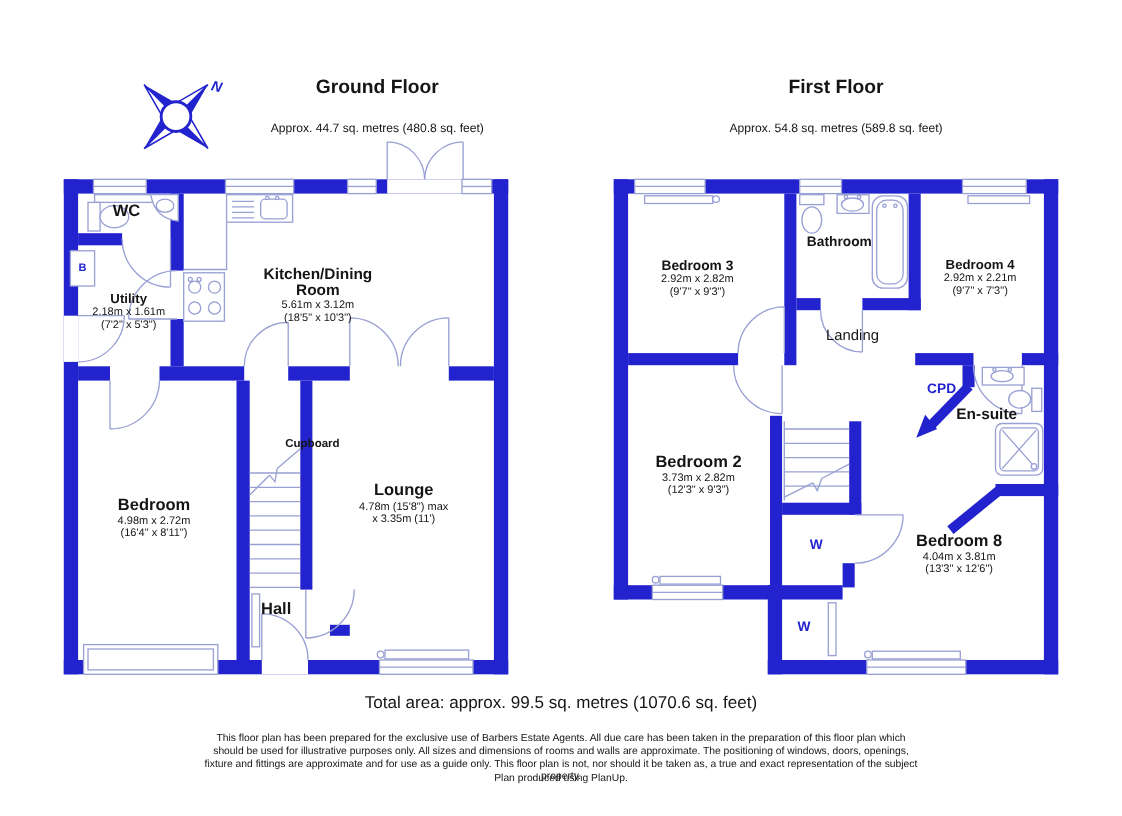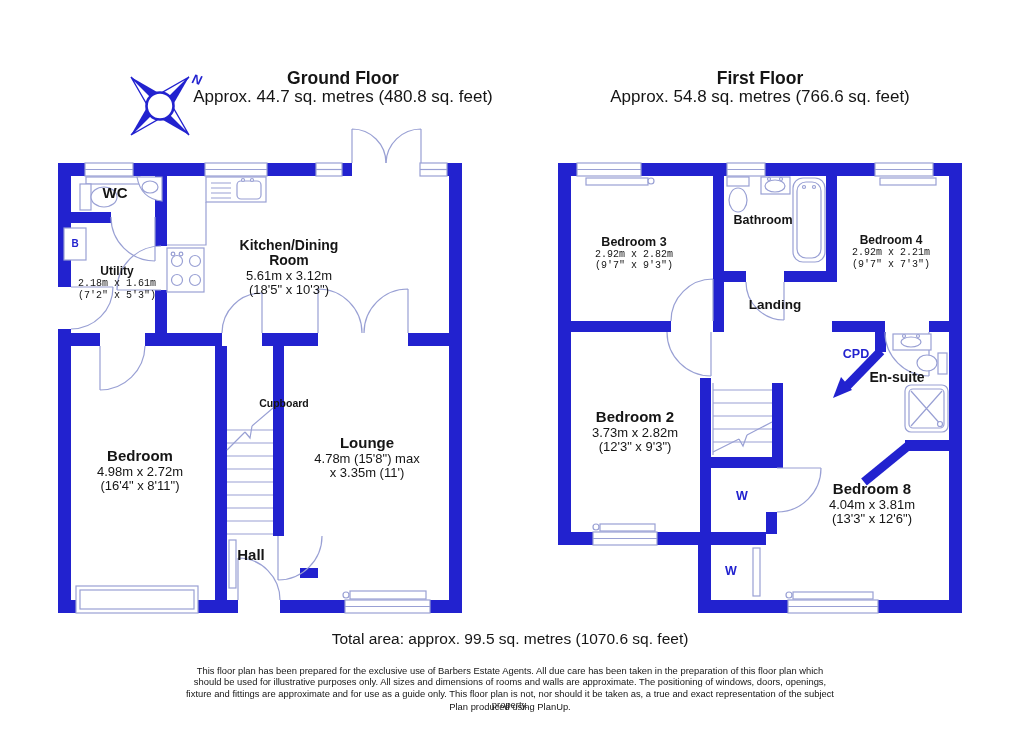--- a/index.html
+++ b/index.html
@@ -1,29 +1,29 @@
 <!DOCTYPE html>
 <html><head>
 <meta charset="utf-8">
 <style>
   html,body{margin:0;padding:0;background:#ffffff;}
   #page{position:relative;width:1020px;height:742px;background:#ffffff;overflow:hidden;
         font-family:"Liberation Sans",sans-serif;color:#151515;}
   svg{position:absolute;left:0;top:0;}
   .lbl{position:absolute;transform:translate(-50%,-50%);text-align:center;white-space:nowrap;line-height:1.12;}
   .stack{display:flex;flex-direction:column;align-items:center;}
-  .nm{font-weight:bold;font-size:13.5px;display:block;}
+  .nm{font-weight:normal;font-size:13.5px;display:block;}
   .nm-lg{font-weight:bold;font-size:15px;display:block;}
   .nm-sm{font-weight:bold;font-size:12.5px;display:block;}
-  .dims{font-size:13px;display:block;}
-  .dims-sm{font-size:10px;display:block;font-family:Liberation Mono, monospace;}
+  .dims{font-size:10px;display:block;}
+  .dims-sm{font-size:10px;display:block;}
   .wrapname{white-space:normal;width:128px;font-weight:bold;font-size:14px;line-height:1.1;display:block;}
   .blue{color:#2222CF;}
   .floor-title{font-weight:bold;font-size:17.5px;}
-  .floor-sub{font-size:17px;}
+  .floor-sub{font-size:11px;margin-top:20px;}
   .total{font-size:15.5px;}
   .disclaimer{position:absolute;left:510px;top:652px;transform:translateX(-50%);width:656px;
               font-size:9.4px;line-height:1.22;text-align:center;white-space:normal;margin-top:13px;}
   .credit{font-size:9.4px;}
   .address{font-weight:bold;font-size:17px;}
 </style>
 </head>
 <body>
 
 <div id="page">
@@ -215,21 +215,21 @@
   </g>
 </svg>
 
 <div class="lbl" style="left:197px;top:79px;transform:translate(-50%,-50%) rotate(14deg);">
   <span class="blue" style="font-weight:bold;font-size:13px;font-style:italic;">N</span>
 </div>
 
 <div class="lbl floor-title" style="left:343px;top:79px;">Ground Floor</div>
 <div class="lbl floor-sub" style="left:343px;top:97px;">Approx. 44.7 sq. metres (480.8 sq. feet)</div>
 <div class="lbl floor-title" style="left:760px;top:79px;">First Floor</div>
-<div class="lbl floor-sub" style="left:760px;top:97px;">Approx. 54.8 sq. metres (766.6 sq. feet)</div>
+<div class="lbl floor-sub" style="left:760px;top:97px;">Approx. 54.8 sq. metres (589.8 sq. feet)</div>
 
 <div class="lbl" style="left:115px;top:193px;">
   <span class="nm-lg">WC</span>
 </div>
 <div class="lbl stack" style="left:117px;top:283px;">
   <span style="font-weight:bold;font-size:12px;">Utility</span>
   <span class="dims-sm">2.18m x 1.61m</span>
   <span class="dims-sm">(7'2" x 5'3")</span>
 </div>
 <div class="lbl stack" style="left:289px;top:268px;">

